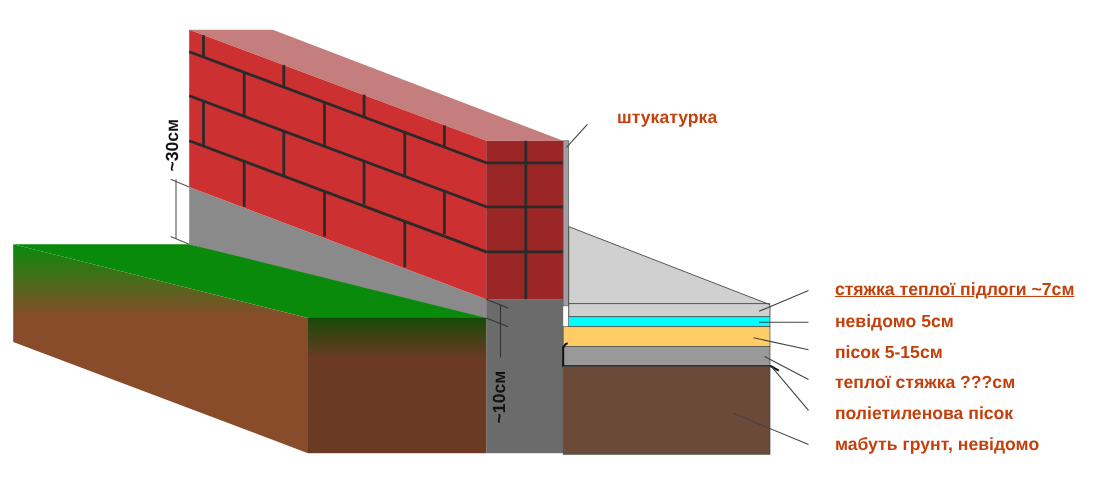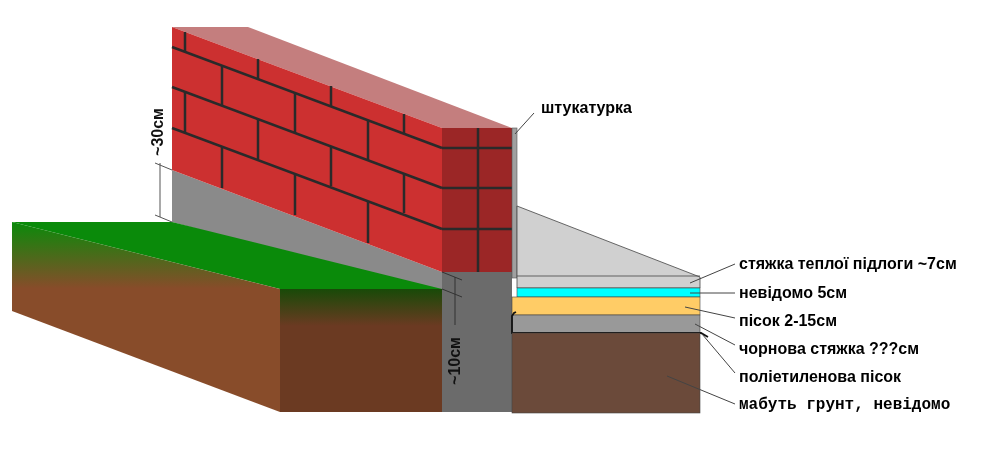--- a/index.html
+++ b/index.html
@@ -1,18 +1,18 @@
 <!DOCTYPE html>
 <html><head>
 <meta charset="utf-8">
 <style>
   html,body{margin:0;padding:0;background:#ffffff;}
   body{width:1000px;height:458px;overflow:hidden;position:relative;font-family:"Liberation Sans",sans-serif;}
   #scene{position:absolute;left:0;top:0;width:1000px;height:458px;}
-  .lbl{position:absolute;font-family:"Liberation Sans",sans-serif;font-weight:bold;font-size:16px;color:#000000;white-space:nowrap;line-height:18px;}
+  .lbl{position:absolute;font-family:"Liberation Sans",sans-serif;font-weight:bold;font-size:16px;color:#c2410c;white-space:nowrap;line-height:18px;margin-left:20px;}
   .vlbl{position:absolute;font-family:"Liberation Sans",sans-serif;font-weight:bold;font-size:16px;color:#111;white-space:nowrap;transform:rotate(-90deg);transform-origin:center center;line-height:18px;}
 </style>
 </head>
 <body>
 
 <svg id="scene" width="1000" height="458" viewBox="0 0 1000 458" xmlns="http://www.w3.org/2000/svg">
   <defs>
     <linearGradient id="soilSide" x1="0" y1="0" x2="0" y2="1">
       <stop offset="0" stop-color="#0a8a0a"></stop>
       <stop offset="0.35" stop-color="#884c2a"></stop>
@@ -113,18 +113,18 @@
     <line x1="702" y1="334" x2="735" y2="373"></line>
     <line x1="667" y1="376" x2="735" y2="404"></line>
   </g>
 </svg>
 
 <div class="lbl" style="left:541px;top:99px;">штукатурка</div>
 
 <div class="vlbl" style="left:128px;top:123px;width:60px;text-align:center;">~30см</div>
 <div class="vlbl" style="left:425px;top:352px;width:60px;text-align:center;">~10см</div>
 
-<div class="lbl" style="left:739px;top:255px;">стяжка теплої підлоги ~7см</div>
+<div class="lbl" style="left:739px;top:255px;text-decoration:underline;">стяжка теплої підлоги ~7см</div>
 <div class="lbl" style="left:739px;top:284px;">невідомо 5см</div>
-<div class="lbl" style="left:739px;top:312px;">пісок 2-15см</div>
-<div class="lbl" style="left:739px;top:340px;">чорнова стяжка ???см</div>
+<div class="lbl" style="left:739px;top:312px;">пісок 5-15см</div>
+<div class="lbl" style="left:739px;top:340px;">теплої стяжка ???см</div>
 <div class="lbl" style="left:739px;top:368px;">поліетиленова пісок</div>
-<div class="lbl" style="left:739px;top:396px;font-family:Liberation Mono, monospace;">мабуть грунт, невідомо</div>
+<div class="lbl" style="left:739px;top:396px;">мабуть грунт, невідомо</div>
 
 </body></html>

